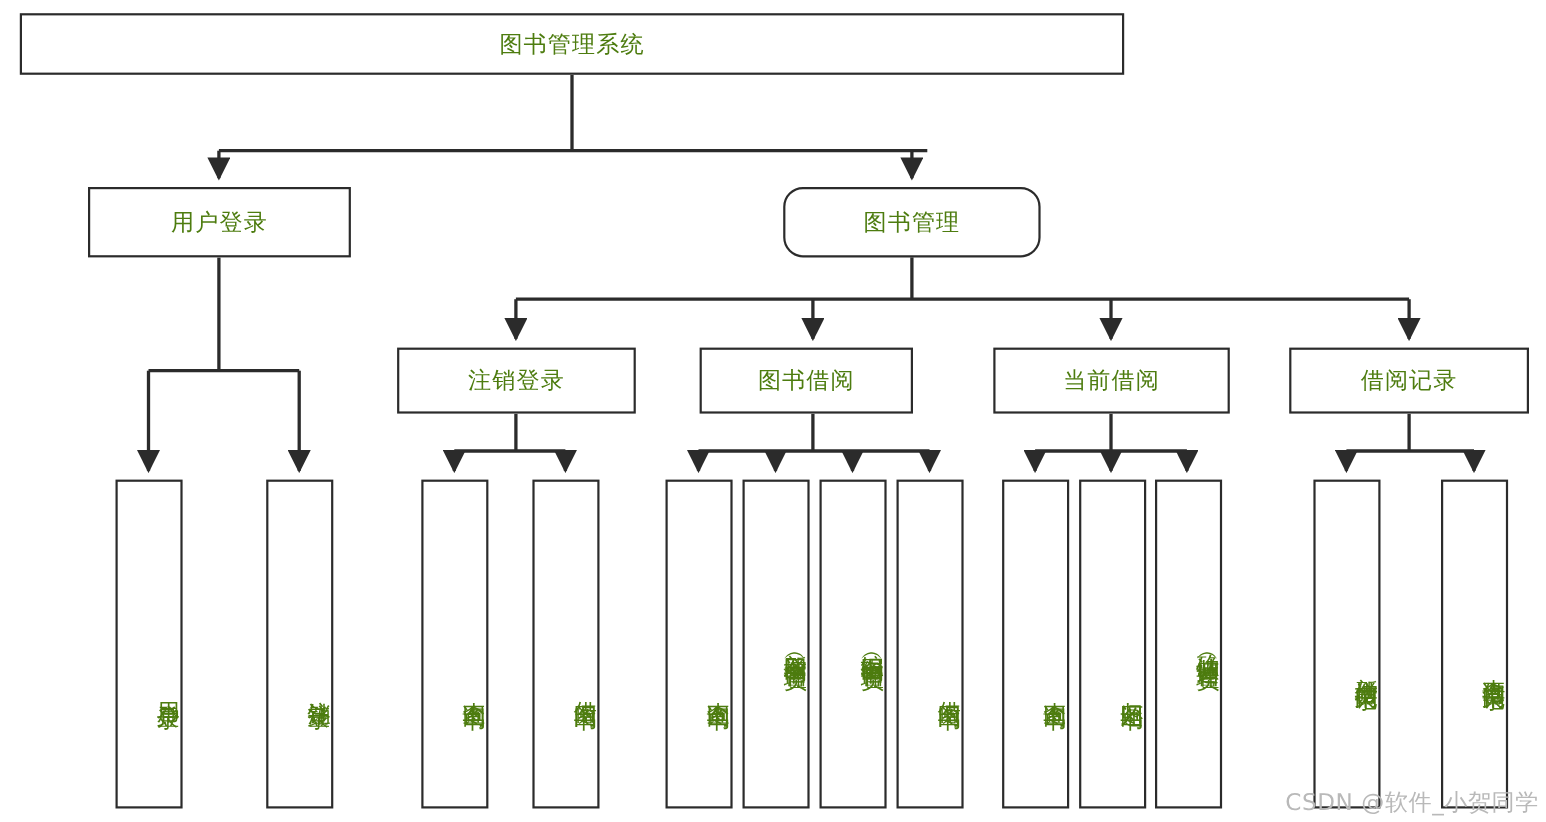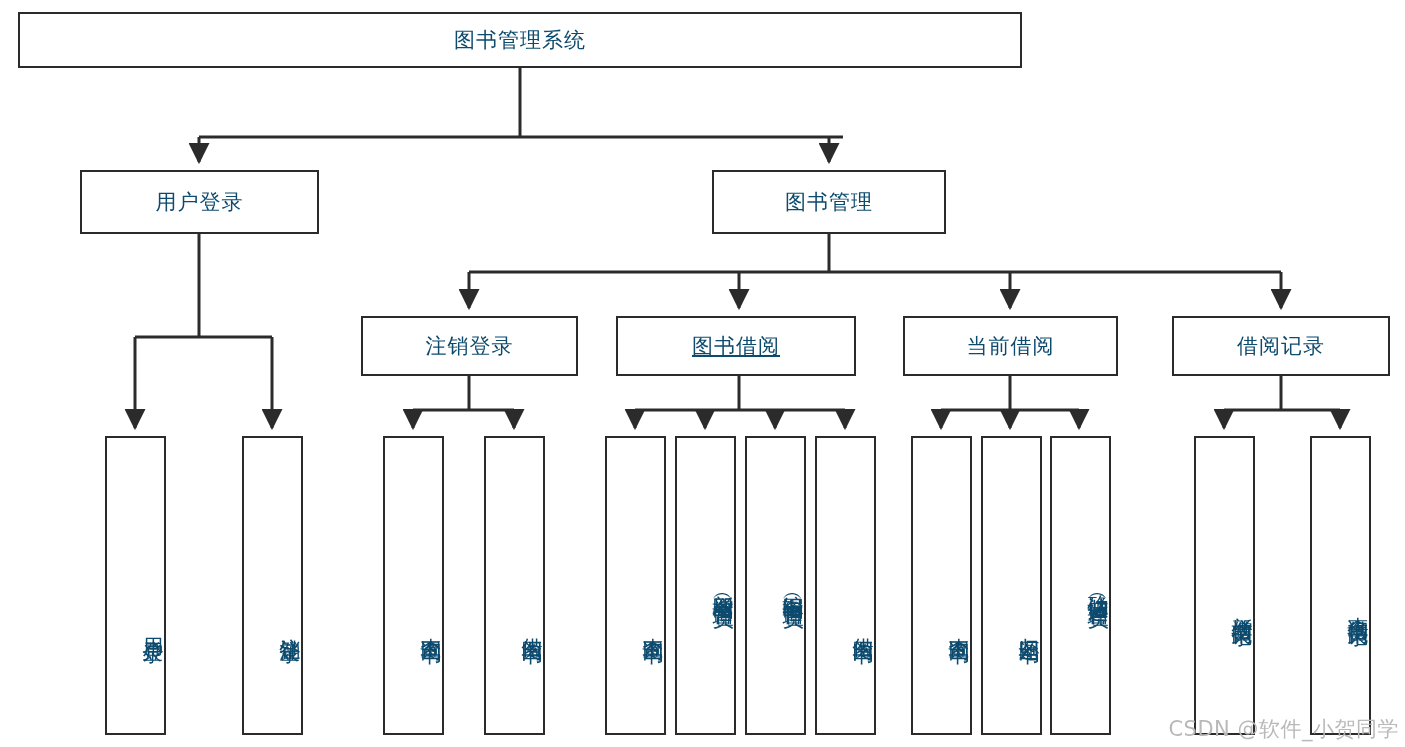--- a/index.html
+++ b/index.html
@@ -27,21 +27,21 @@
     pointer-events: none;
   }
   .node {
     position: absolute;
     box-sizing: border-box;
     border: 2px solid #2b2b2b;
     background: #ffffff;
     display: flex;
     align-items: center;
     justify-content: center;
-    color: #0c4a6e;
+    color: #4d7c0f;
     z-index: 2;
   }
   .node.horiz {
     font-size: 21px;
     letter-spacing: 1px;
   }
   .node.vert {
     writing-mode: vertical-rl;
     text-orientation: upright;
     font-size: 21px;
@@ -125,28 +125,28 @@
     </g>
   </svg>
 
   <div class="node horiz" style="left:18px; top:12px; width:1004px; height:56px;">
     <span class="node-label">图书管理系统</span>
   </div>
 
   <div class="node horiz" style="left:80px; top:170px; width:239px; height:64px;">
     <span class="node-label">用户登录</span>
   </div>
-  <div class="node horiz" style="left:712px; top:170px; width:234px; height:64px;">
+  <div class="node horiz" style="left:712px; top:170px; width:234px; height:64px;border-radius:18px;">
     <span class="node-label">图书管理</span>
   </div>
 
   <div class="node horiz" style="left:361px; top:316px; width:217px; height:60px;">
     <span class="node-label">注销登录</span>
   </div>
-  <div class="node horiz" style="left:616px; top:316px; width:240px; height:60px;text-decoration:underline;">
+  <div class="node horiz" style="left:636px; top:316px; width:194px; height:60px;">
     <span class="node-label">图书借阅</span>
   </div>
   <div class="node horiz" style="left:1172px; top:316px; width:218px; height:60px;">
     <span class="node-label">借阅记录</span>
   </div>
   <div class="node horiz" style="left:903px; top:316px; width:215px; height:60px;">
     <span class="node-label">当前借阅</span>
   </div>
 
   <div class="node vert" style="left:105px; top:436px; width:61px; height:299px; padding-top:78px;">

